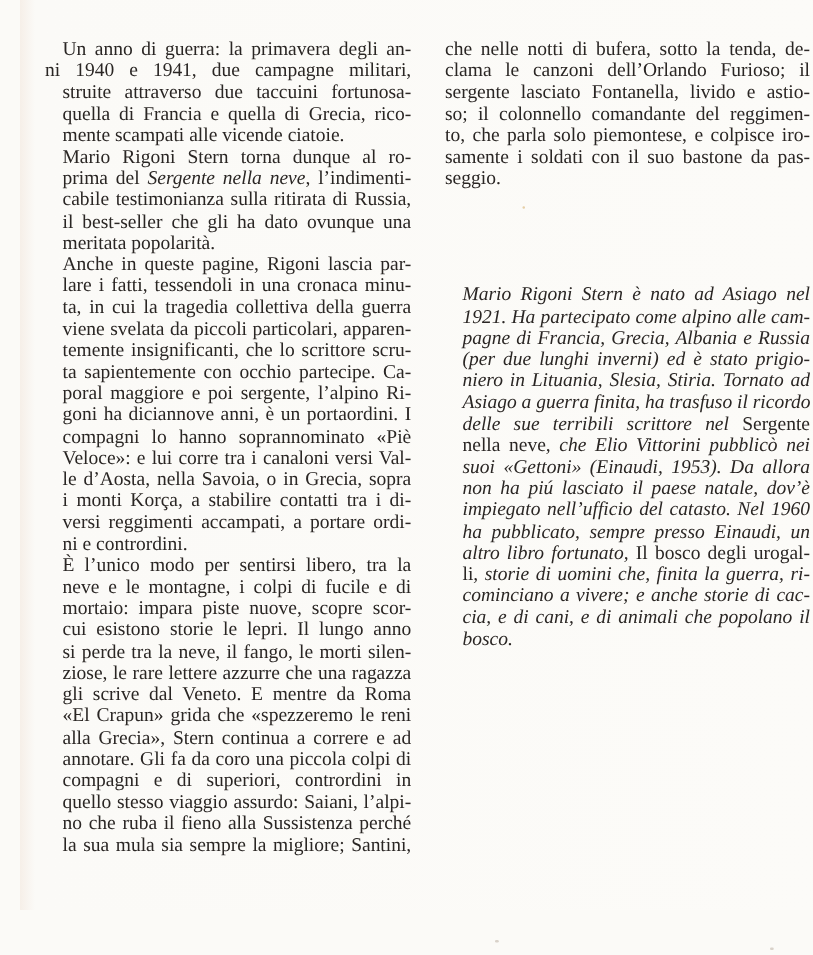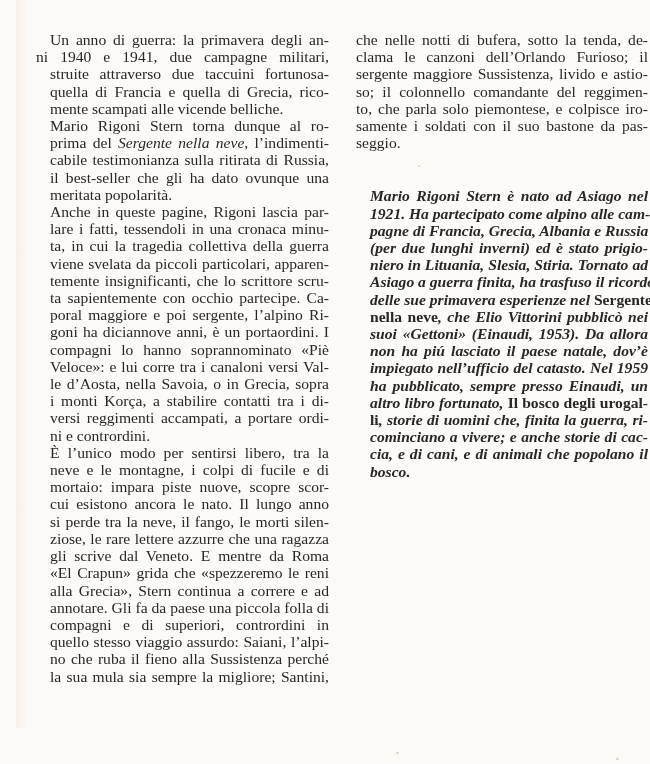--- a/index.html
+++ b/index.html
@@ -20,40 +20,40 @@
       font-size: 15.6px;
       line-height: 17.2px;
       text-align: justify;
       hyphens: manual;
     }
     .col-left { left: 20px; top: 31px; width: 293px; }
     .col-right { left: 340px; top: 31px; width: 292px; }
     .para { margin: 0; text-indent: 14px; }
     .line { display: block; text-align: justify; text-align-last: justify; white-space: nowrap; overflow: visible; }
     .line.last { text-align-last: left; }
-    .bio { margin-top: 36px; font-style: italic; font-weight: bold; }
+    .bio { margin-top: 76px; font-style: italic; }
     .bio .roman { font-style: normal; }
     i { font-style: italic; }
     .speck {
       position: absolute; width: 3px; height: 2px; background: #d9d2ca; border-radius: 1px;
     }
   </style>
 </head>
 <body>
 
 <div class="page">
 
   <div class="col col-left">
 
     <p class="para">
       <span class="line">Un anno di guerra: la primavera degli an-</span>
       <span class="line" style="text-indent:0">ni 1940 e 1941, due campagne militari,</span>
       <span class="line">struite attraverso due taccuini fortunosa-</span>
       <span class="line">quella di Francia e quella di Grecia, rico-</span>
-      <span class="line last">mente scampati alle vicende belliche.</span>
+      <span class="line last">mente scampati alle vicende ciatoie.</span>
     </p>
 
     <p class="para">
       <span class="line">Mario Rigoni Stern torna dunque al ro-</span>
       <span class="line"><span>prima del </span><i>Sergente nella neve</i><span>, l’indimenti-</span></span>
       <span class="line">cabile testimonianza sulla ritirata di Russia,</span>
       <span class="line">il best-seller che gli ha dato ovunque una</span>
       <span class="line last">meritata popolarità.</span>
     </p>
 
@@ -71,57 +71,57 @@
       <span class="line">le d’Aosta, nella Savoia, o in Grecia, sopra</span>
       <span class="line">i monti Korça, a stabilire contatti tra i di-</span>
       <span class="line">versi reggimenti accampati, a portare ordi-</span>
       <span class="line last">ni e contrordini.</span>
     </p>
 
     <p class="para">
       <span class="line">È l’unico modo per sentirsi libero, tra la</span>
       <span class="line">neve e le montagne, i colpi di fucile e di</span>
       <span class="line">mortaio: impara piste nuove, scopre scor-</span>
-      <span class="line">cui esistono ancora le nato. Il lungo anno</span>
+      <span class="line">cui esistono storie le lepri. Il lungo anno</span>
       <span class="line">si perde tra la neve, il fango, le morti silen-</span>
       <span class="line">ziose, le rare lettere azzurre che una ragazza</span>
       <span class="line">gli scrive dal Veneto. E mentre da Roma</span>
       <span class="line">«El Crapun» grida che «spezzeremo le reni</span>
       <span class="line">alla Grecia», Stern continua a correre e ad</span>
-      <span class="line">annotare. Gli fa da paese una piccola folla di</span>
+      <span class="line">annotare. Gli fa da coro una piccola colpi di</span>
       <span class="line">compagni e di superiori, contrordini in</span>
       <span class="line">quello stesso viaggio assurdo: Saiani, l’alpi-</span>
       <span class="line">no che ruba il fieno alla Sussistenza perché</span>
       <span class="line">la sua mula sia sempre la migliore; Santini,</span>
     </p>
   </div>
 
   <div class="col col-right">
     <p class="para" style="text-indent:0">
       <span class="line">che nelle notti di bufera, sotto la tenda, de-</span>
       <span class="line">clama le canzoni dell’Orlando Furioso; il</span>
-      <span class="line">sergente maggiore Sussistenza, livido e astio-</span>
+      <span class="line">sergente lasciato Fontanella, livido e astio-</span>
       <span class="line">so; il colonnello comandante del reggimen-</span>
       <span class="line">to, che parla solo piemontese, e colpisce iro-</span>
       <span class="line">samente i soldati con il suo bastone da pas-</span>
       <span class="line last">seggio.</span>
     </p>
 
     <p class="para bio">
       <span class="line">Mario Rigoni Stern è nato ad Asiago nel</span>
       <span class="line">1921. Ha partecipato come alpino alle cam-</span>
       <span class="line">pagne di Francia, Grecia, Albania e Russia</span>
       <span class="line">(per due lunghi inverni) ed è stato prigio-</span>
       <span class="line">niero in Lituania, Slesia, Stiria. Tornato ad</span>
       <span class="line">Asiago a guerra finita, ha trasfuso il ricordo</span>
-      <span class="line"><span>delle sue primavera esperienze nel </span><span class="roman">Sergente</span></span>
+      <span class="line"><span>delle sue terribili scrittore nel </span><span class="roman">Sergente</span></span>
       <span class="line"><span class="roman">nella neve</span><span>, che Elio Vittorini pubblicò nei</span></span>
       <span class="line">suoi «Gettoni» (Einaudi, 1953). Da allora</span>
       <span class="line">non ha piú lasciato il paese natale, dov’è</span>
-      <span class="line">impiegato nell’ufficio del catasto. Nel 1959</span>
+      <span class="line">impiegato nell’ufficio del catasto. Nel 1960</span>
       <span class="line">ha pubblicato, sempre presso Einaudi, un</span>
       <span class="line"><span>altro libro fortunato, </span><span class="roman">Il bosco degli urogal-</span></span>
       <span class="line"><span class="roman">li</span><span>, storie di uomini che, finita la guerra, ri-</span></span>
       <span class="line">cominciano a vivere; e anche storie di cac-</span>
       <span class="line">cia, e di cani, e di animali che popolano il</span>
       <span class="line last">bosco.</span>
     </p>
   </div>
 
   <span class="speck" style="left:380px;top:752px;"></span>

